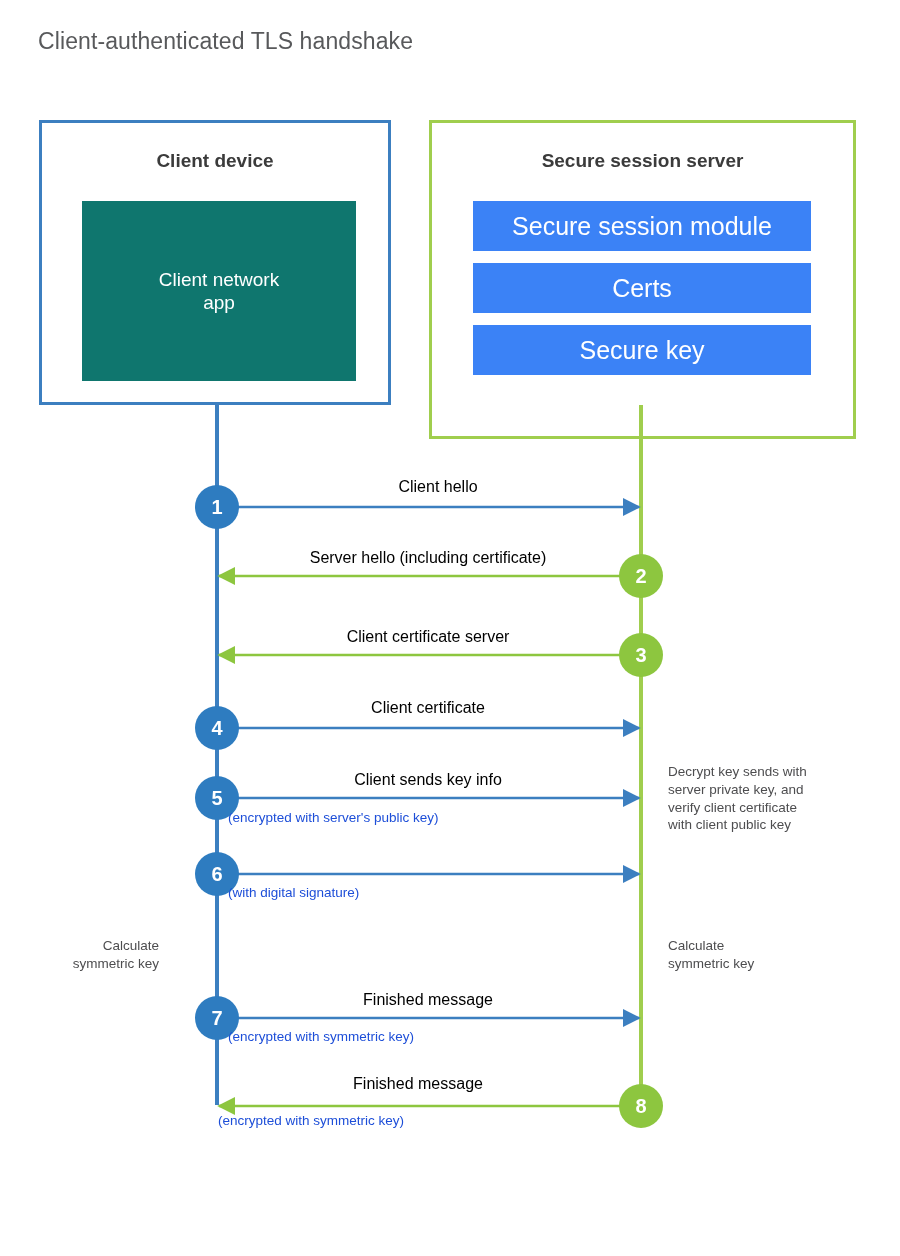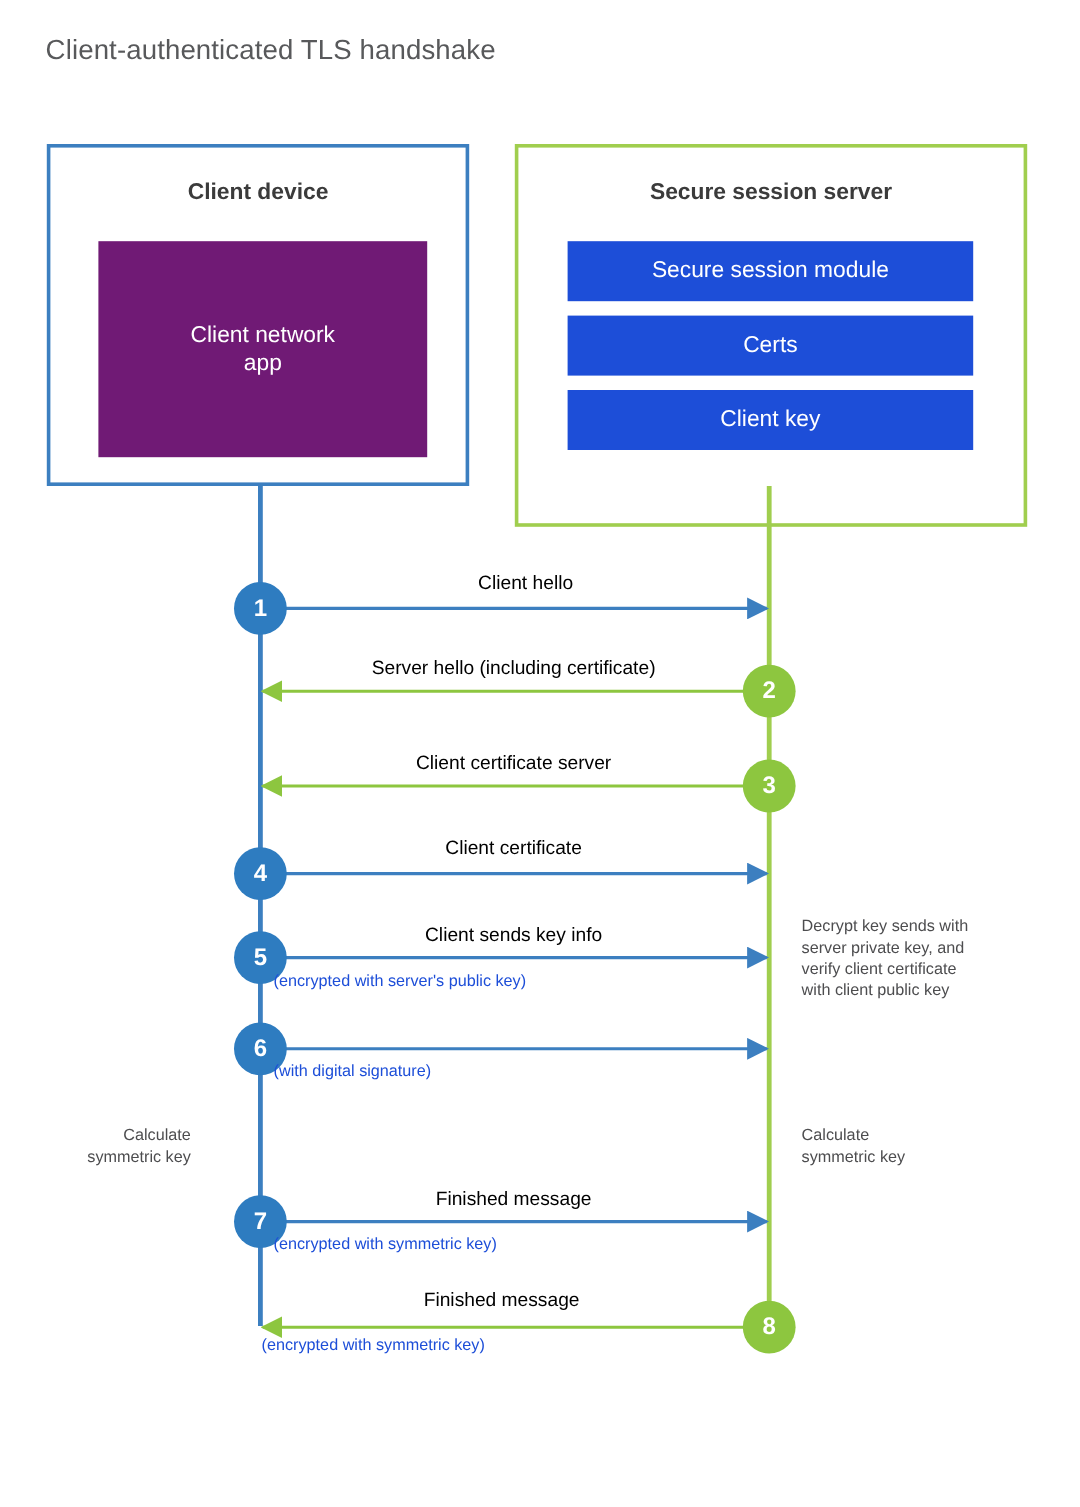--- a/index.html
+++ b/index.html
@@ -63,38 +63,38 @@
     font-weight: bold;
     color: #3b3b3b;
   }
 
   .app-block {
     position: absolute;
     left: 40px;
     top: 78px;
     width: 274px;
     height: 180px;
-    background: #701a75;
+    background: #0f766e;
     color: #ffffff;
     font-size: 19px;
     display: flex;
     align-items: center;
     justify-content: center;
     text-align: center;
     line-height: 1.22;
   }
 
   .module-block {
     position: absolute;
     left: 41px;
     width: 338px;
     height: 50px;
-    background: #1d4ed8;
+    background: #3b82f6;
     color: #ffffff;
-    font-size: 19px;
+    font-size: 25px;
     display: flex;
     align-items: center;
     justify-content: center;
     text-align: center;
   }
   .module-block.m0 { top: 78px; }
   .module-block.m1 { top: 140px; }
   .module-block.m2 { top: 202px; }
 
   
@@ -168,21 +168,21 @@
   <div class="party-box client">
     <div class="party-title">Client device</div>
     <div class="app-block" style="white-space: pre-line;">Client network
 app</div>
   </div>
 
   <div class="party-box server">
     <div class="party-title">Secure session server</div>
     <div class="module-block m0">Secure session module</div>
     <div class="module-block m1">Certs</div>
-    <div class="module-block m2">Client key</div>
+    <div class="module-block m2">Secure key</div>
   </div>
 
   <div class="lifeline client"></div>
   <div class="lifeline server"></div>
 
   <svg class="msg" viewBox="0 0 900 1256" xmlns="http://www.w3.org/2000/svg">
     <defs>
       <marker id="arrowBlue" viewBox="0 0 10 10" refX="9" refY="5" markerWidth="7" markerHeight="7" orient="auto-start-reverse">
         <path d="M 0 0 L 10 5 L 0 10 z" fill="#3C7FC0"></path>
       </marker>

